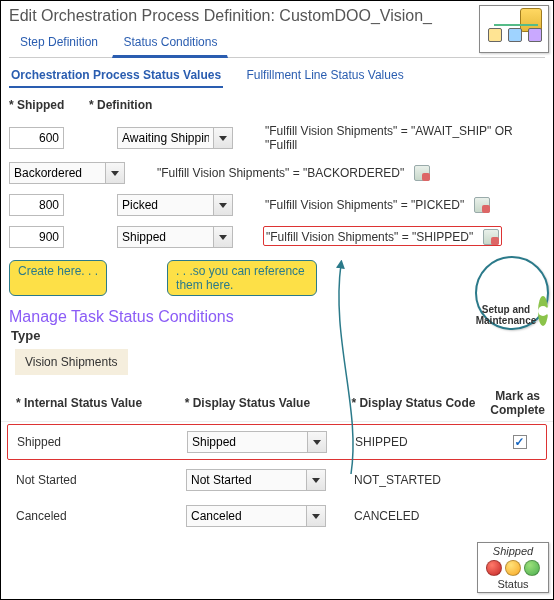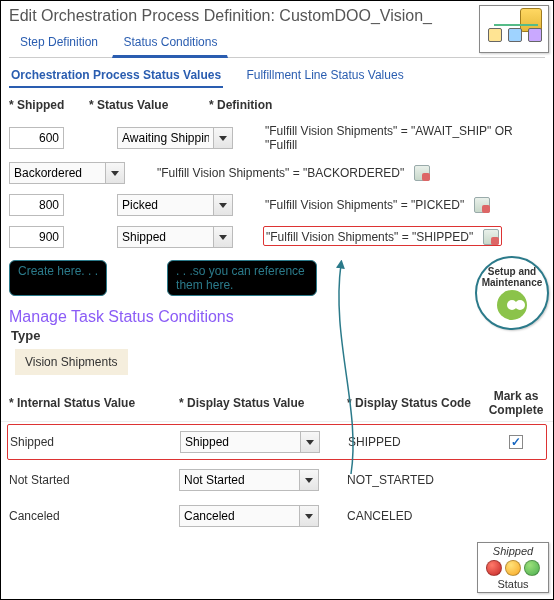--- a/index.html
+++ b/index.html
@@ -144,21 +144,21 @@
     border-radius: 2px;
     padding: 2px 2px;
     margin-left: -2px;
   }
   .callout {
     display: inline-block;
     border: 1px solid #2b7a8a;
     border-radius: 6px;
     padding: 3px 8px;
     color: #2b7a8a;
-    background: #000000;
+    background: #fde047;
     font-size: 12px;
   }
   .callout-row {
     padding: 4px 8px 8px 8px;
     display:flex;
     gap: 60px;
   }
   .section-title {
     font-size: 16px;
     color: #8b5cf6;
@@ -176,21 +176,21 @@
     margin: 0 0 10px 14px;
     font-size: 12px;
     color: #333;
   }
   .lower-head, .lower-row {
     display:flex;
     align-items:center;
     padding: 4px 8px;
   }
   .lower-head { font-weight: bold; border-bottom:1px solid #eee; }
-  .lcol1 { width: 170px; }
+  .lcol1 { width: 170px; margin-left: 7px; }
   .lcol2 { width: 168px; }
   .lcol3 { width: 140px; }
   .lcol4 { flex:1; text-align:center; }
   .lower-row { height: 36px; }
   .lower-row.hl {
     border: 1.5px solid #d33;
     border-radius:2px;
     margin: 2px 6px;
     padding: 4px 2px 4px 2px;
   }
@@ -222,21 +222,21 @@
   }
   .badge-orch { right:4px; top:4px; width:70px; }
   .badge-orch .icon {
     width:56px; height:40px;
     margin:0 auto 2px auto;
     position:relative;
   }
   .orch-box { position:absolute; width:14px; height:14px; border:1px solid #666; background:#ffe493; border-radius:2px;}
   .orch-cyl { position:absolute; right:0; top:0; width:22px; height:24px; background:linear-gradient(#ffd862,#e6b83b); border:1px solid #a07c1f; border-radius:3px;}
   .orch-line { position:absolute; background:#5b8; height:2px; }
-  .badge-setup { right:4px; top:255px; width:74px; height:74px; border:2px solid #2b7a8a; border-radius:50%; display:flex; flex-direction:column; align-items:center; justify-content:center; gap:2px;}
+  .badge-setup { right:4px; top:255px; width:74px; height:74px; border:2px solid #2b7a8a; border-radius:50%; display:flex; flex-direction:row; align-items:flex-end; justify-content:center; gap:2px;}
   .gear-circle { width:30px; height:30px; border-radius:50%; background:#8bc34a; display:flex; align-items:center; justify-content:center; }
   .gear { width:10px;height:10px;border-radius:50%;background:#fff; box-shadow: 8px 0 0 #fff; }
   .badge-status { right:4px; bottom:6px; width:72px; }
   .traffic { display:flex; justify-content:center; gap:3px; padding:3px 0 2px 0;}
   .dot { width:16px; height:16px; border-radius:50%; border:1px solid rgba(0,0,0,.25);}
   .dot.r{background:radial-gradient(circle at 35% 30%,#ff7a6a,#c62828);}
   .dot.y{background:radial-gradient(circle at 35% 30%,#ffe27a,#f9a825);}
   .dot.g{background:radial-gradient(circle at 35% 30%,#9be07a,#4caf50);}
   
   svg.connector {
@@ -289,21 +289,20 @@
 </div>
 
 <div class="subtabs">
   <span class="subtab active">Orchestration Process Status Values</span>
   <span class="subtab">Fulfillment Line Status Values</span>
 </div>
 
 
 <div class="table-head">
   <div class="col-seq req">Shipped</div>
-  <div class="col-status req">Status Value</div>
   <div class="col-expr req">Definition</div>
 </div>
 
 
 <div class="table-row">
   <div class="col-seq"><input class="input-text seq-input" value="600" style=""></div>
   <div class="col-status">
     <span class="select-wrap">
       <input class="select-input" value="Awaiting Shipping" style="">
       <span class="select-btn">

